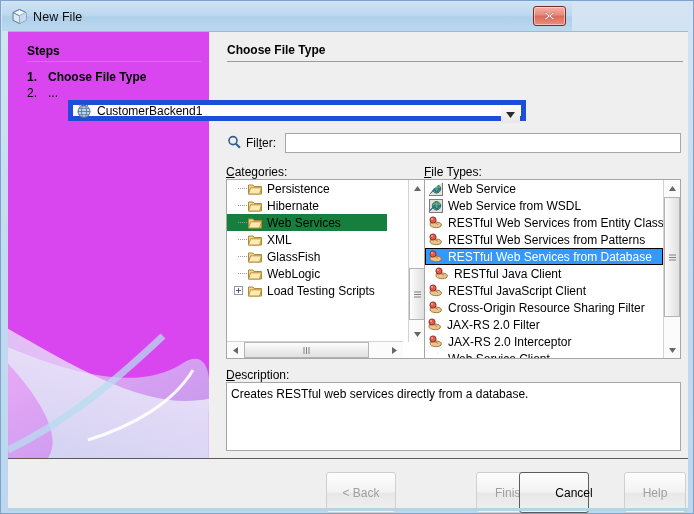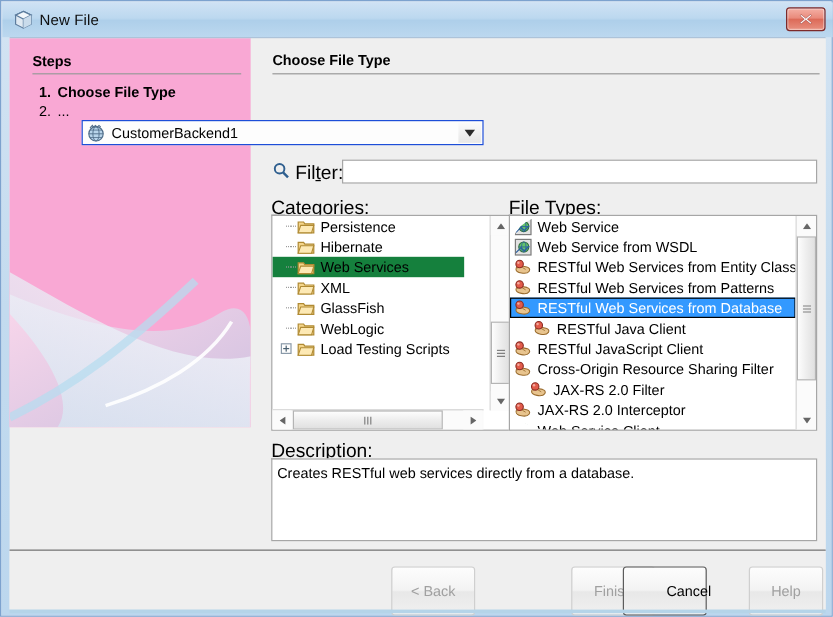--- a/index.html
+++ b/index.html
@@ -16,21 +16,21 @@
     position: absolute;
     left: 0; top: 0;
     width: 694px; height: 514px;
     background: linear-gradient(to bottom, #d4e4f3 0%, #c3dbef 50%, #bcd7ee 100%);
     box-sizing: border-box;
     border: 1px solid #7da2ce;
   }
   .titlebar {
     position: absolute;
     left: 1px; top: 1px;
-    width: 692px; height: 29px;
+    width: 570px; height: 29px;
     background: linear-gradient(to bottom, #cfe2f4 0%, #bcd8ef 45%, #aecfea 52%, #bcd8ef 100%);
     display: flex;
     align-items: center;
   }
   .title-icon {
     margin-left: 9px;
     width: 17px; height: 17px;
     position: relative;
   }
   .title-text {
@@ -59,24 +59,23 @@
     width: 680px; height: 477px;
     background: #efefef;
     border-top: 1px solid #9eb9d4;
     box-sizing: border-box;
   }
 
   
   .steps-panel {
     position: absolute;
     left: 0px; top: 0px;
-    width: 201px; height: 324px;
-    background: #f9a8d4;
+    width: 201px; height: 426px;
+    background: #d946ef;
     overflow: hidden;
-    text-align: center;
   }
   .steps-title {
     position: absolute;
     left: 19px; top: 12px;
     font-weight: bold;
     font-size: 12px;
     color: #000;
   }
   .steps-rule {
     position: absolute;
@@ -130,33 +129,33 @@
     color: #000;
   }
   .pane-rule {
     position: absolute;
     left: 18px; top: 29px;
     width: 456px; height: 1px;
     background: #9a9a9a;
   }
   .lbl {
     position: absolute;
-    font-size: 16px;
+    font-size: 12px;
     color: #000;
     white-space: nowrap;
   }
   .mn { text-decoration: underline; }
 
   
   .combo {
     position: absolute;
     left: 60px; top: 68px;
-    width: 335px; height: 21px;
+    width: 458px; height: 21px;
     background: #fdfdfd;
-    border: 1px solid #1d4ed8;
+    border: 5px solid #1d4ed8;
     box-sizing: border-box;
     display: flex;
     align-items: center;
     cursor: default;
   }
   .combo-icon { margin-left: 3px; width: 16px; height: 16px; }
   .combo-text { margin-left: 5px; font-size: 12px; color: #000; }
   .combo-arrow {
     position: absolute;
     right: 1px; top: 1px;
@@ -572,21 +571,21 @@
           </div>
           <div class="row sel-blue" style="padding-left: 3px;">
             <span class="ico"><svg width="16" height="16" viewBox="0 0 16 16">
                 <path d="M2,9.5 C2,7 4,6 6,6.5 L11,7.5 C13,8 14,9.5 13,11 C12,12.5 9,13 6.5,12.5 C4,12 2,11.5 2,9.5 Z" fill="#e8c48e" stroke="#9a6c2e" stroke-width="0.9"></path>
                 <path d="M3,8.5 C4,7 6,7 7.5,8 L10,9.5" fill="none" stroke="#9a6c2e" stroke-width="0.7"></path>
                 <circle cx="5" cy="5" r="3.1" fill="#e25b4a" stroke="#8a2a22" stroke-width="0.9"></circle>
                 <circle cx="4" cy="4" r="1" fill="#f7b3a8" opacity="0.9"></circle>
               </svg></span>
             <span>RESTful Web Services from Database</span>
           </div>
-          <div class="row" style="padding-left: 19px;">
+          <div class="row" style="padding-left: 9px;">
             <span class="ico"><svg width="16" height="16" viewBox="0 0 16 16">
                 <path d="M2,9.5 C2,7 4,6 6,6.5 L11,7.5 C13,8 14,9.5 13,11 C12,12.5 9,13 6.5,12.5 C4,12 2,11.5 2,9.5 Z" fill="#e8c48e" stroke="#9a6c2e" stroke-width="0.9"></path>
                 <path d="M3,8.5 C4,7 6,7 7.5,8 L10,9.5" fill="none" stroke="#9a6c2e" stroke-width="0.7"></path>
                 <circle cx="5" cy="5" r="3.1" fill="#e25b4a" stroke="#8a2a22" stroke-width="0.9"></circle>
                 <circle cx="4" cy="4" r="1" fill="#f7b3a8" opacity="0.9"></circle>
               </svg></span>
             <span>RESTful Java Client</span>
           </div>
           <div class="row" style="padding-left: 3px;">
             <span class="ico"><svg width="16" height="16" viewBox="0 0 16 16">
@@ -599,21 +598,21 @@
           </div>
           <div class="row" style="padding-left: 3px;">
             <span class="ico"><svg width="16" height="16" viewBox="0 0 16 16">
                 <path d="M2,9.5 C2,7 4,6 6,6.5 L11,7.5 C13,8 14,9.5 13,11 C12,12.5 9,13 6.5,12.5 C4,12 2,11.5 2,9.5 Z" fill="#e8c48e" stroke="#9a6c2e" stroke-width="0.9"></path>
                 <path d="M3,8.5 C4,7 6,7 7.5,8 L10,9.5" fill="none" stroke="#9a6c2e" stroke-width="0.7"></path>
                 <circle cx="5" cy="5" r="3.1" fill="#e25b4a" stroke="#8a2a22" stroke-width="0.9"></circle>
                 <circle cx="4" cy="4" r="1" fill="#f7b3a8" opacity="0.9"></circle>
               </svg></span>
             <span>Cross-Origin Resource Sharing Filter</span>
           </div>
-          <div class="row" style="padding-left: 16px;">
+          <div class="row" style="padding-left: 2px;">
             <span class="ico"><svg width="16" height="16" viewBox="0 0 16 16">
                 <path d="M2,9.5 C2,7 4,6 6,6.5 L11,7.5 C13,8 14,9.5 13,11 C12,12.5 9,13 6.5,12.5 C4,12 2,11.5 2,9.5 Z" fill="#e8c48e" stroke="#9a6c2e" stroke-width="0.9"></path>
                 <path d="M3,8.5 C4,7 6,7 7.5,8 L10,9.5" fill="none" stroke="#9a6c2e" stroke-width="0.7"></path>
                 <circle cx="5" cy="5" r="3.1" fill="#e25b4a" stroke="#8a2a22" stroke-width="0.9"></circle>
                 <circle cx="4" cy="4" r="1" fill="#f7b3a8" opacity="0.9"></circle>
               </svg></span>
             <span>JAX-RS 2.0 Filter</span>
           </div>
           <div class="row" style="padding-left: 3px;">
             <span class="ico"><svg width="16" height="16" viewBox="0 0 16 16">

